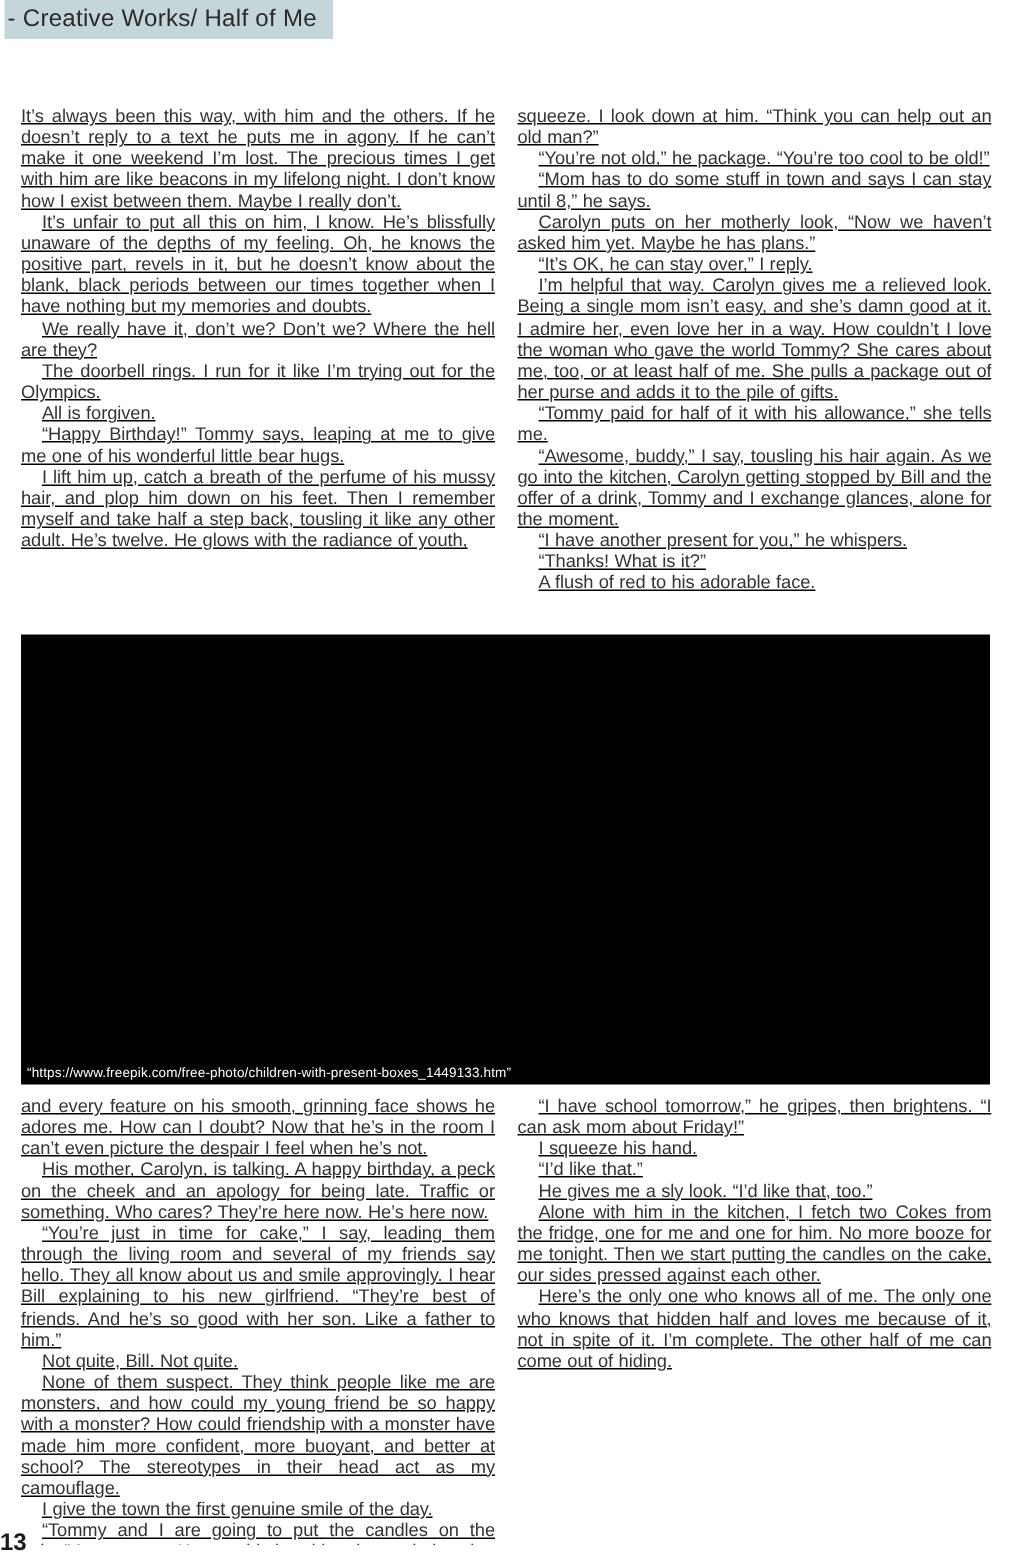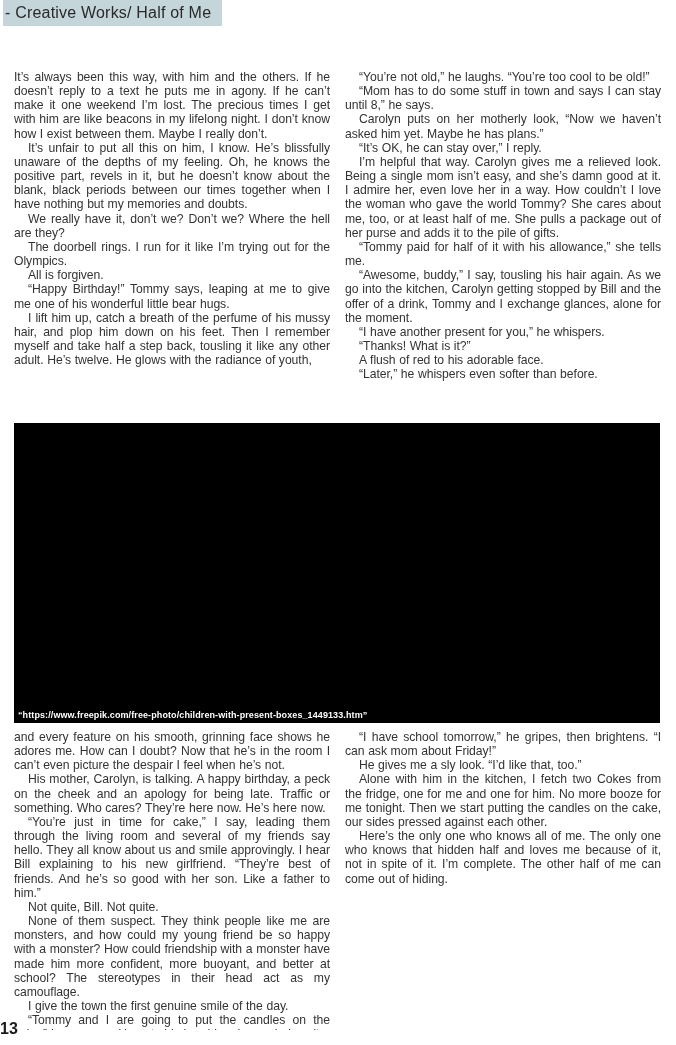--- a/index.html
+++ b/index.html
@@ -27,20 +27,21 @@
     letter-spacing: 0.2px;
     white-space: nowrap;
   }
   .text-section {
     position: absolute;
     left: 14px;
     width: 647px;
     display: flex;
     gap: 15px;
     overflow: hidden;
+    text-decoration: underline;
   }
   .top-section { top: 70px; height: 352px; }
   .bottom-section { top: 730px; height: 300px; }
   .col {
     width: 316px;
     flex: 0 0 316px;
   }
   .para {
     margin: 0;
     text-align: justify;
@@ -58,21 +59,21 @@
     width: 646px;
     height: 300px;
     background: #000000;
   }
   .photo-caption {
     position: absolute;
     left: 4px;
     bottom: 3px;
     color: #ffffff;
     font-size: 9px;
-    font-weight: bold;
+    font-weight: normal;
     letter-spacing: 0.1px;
     white-space: nowrap;
   }
   .page-number {
     position: absolute;
     left: 0;
     top: 1020px;
     width: 620px;
     font-size: 16px;
     font-weight: bold;
@@ -92,50 +93,52 @@
     <div class="col">
         <p class="para">It’s always been this way, with him and the others.  If he doesn’t reply to a text he puts me in agony.  If he can’t make it one weekend I’m lost.  The precious times I get with him are like beacons in my lifelong night.  I don’t know how I exist between them.  Maybe I really don’t.</p>
         <p class="para indent">It’s unfair to put all this on him, I know.  He’s blissfully unaware of the depths of my feeling.  Oh, he knows the positive part, revels in it, but he doesn’t know about the blank, black periods between our times together when I have nothing but my memories and doubts.</p>
         <p class="para indent">We really have it, don’t we?  Don’t we?  Where the hell are they?</p>
         <p class="para indent">The doorbell rings.  I run for it like I’m trying out for the Olympics.</p>
         <p class="para indent">All is forgiven.</p>
         <p class="para indent">“Happy Birthday!” Tommy says, leaping at me to give me one of his wonderful little bear hugs.</p>
         <p class="para indent">I lift him up, catch a breath of the perfume of his mussy hair, and plop him down on his feet.  Then I remember myself and take half a step back, tousling it like any other adult.  He’s twelve.  He glows with the radiance of youth,</p>
       </div>
     <div class="col">
-        <p class="para indent">“You’re not old,” he laughs.  “You’re too cool to be old!”</p>
+        <p class="para">squeeze.  I look down at him.  “Think you can help out an old man?”</p>
+        <p class="para indent">“You’re not old,” he package.  “You’re too cool to be old!”</p>
         <p class="para indent">“Mom has to do some stuff in town and says I can stay until 8,” he says.</p>
         <p class="para indent">Carolyn puts on her motherly look, “Now we haven’t asked him yet.  Maybe he has plans.”</p>
         <p class="para indent">“It’s OK, he can stay over,” I reply.</p>
         <p class="para indent">I’m helpful that way.  Carolyn gives me a relieved look.  Being a single mom isn’t easy, and she’s damn good at it.  I admire her, even love her in a way.  How couldn’t I love the woman who gave the world Tommy?  She cares about me, too, or at least half of me.  She pulls a package out of her purse and adds it to the pile of gifts.</p>
         <p class="para indent">“Tommy paid for half of it with his allowance,” she tells me.</p>
         <p class="para indent">“Awesome, buddy,” I say, tousling his hair again.  As we go into the kitchen, Carolyn getting stopped by Bill and the offer of a drink, Tommy and I exchange glances, alone for the moment.</p>
         <p class="para indent">“I have another present for you,” he whispers.</p>
         <p class="para indent">“Thanks!  What is it?”</p>
         <p class="para indent">A flush of red to his adorable face.</p>
-        <p class="para indent">“Later,” he whispers even softer than before.</p>
       </div>
   </div>
 
   <div class="photo">
     <div class="photo-caption">“https://www.freepik.com/free-photo/children-with-present-boxes_1449133.htm”</div>
   </div>
 
   <div class="text-section bottom-section">
     <div class="col">
         <p class="para">and every feature on his smooth, grinning face shows he adores me.  How can I doubt?  Now that he’s in the room I can’t even picture the despair I feel when he’s not.</p>
         <p class="para indent">His mother, Carolyn, is talking.  A happy birthday, a peck on the cheek and an apology for being late.  Traffic or something.  Who cares?  They’re here now.  He’s here now.</p>
         <p class="para indent">“You’re just in time for cake,” I say, leading them through the living room and several of my friends say hello.  They all know about us and smile approvingly.  I hear Bill explaining to his new girlfriend.  “They’re best of friends.  And he’s so good with her son.  Like a father to him.”</p>
         <p class="para indent">Not quite, Bill.  Not quite.</p>
         <p class="para indent">None of them suspect.  They think people like me are monsters, and how could my young friend be so happy with a monster?  How could friendship with a monster have made him more confident, more buoyant, and better at school?  The stereotypes in their head act as my camouflage.</p>
         <p class="para indent">I give the town the first genuine smile of the day.</p>
         <p class="para indent">“Tommy and I are going to put the candles on the cake,” I announce.  He puts his hand in mine and gives it a little</p>
       </div>
     <div class="col">
         <p class="para indent">“I have school tomorrow,” he gripes, then brightens.  “I can ask mom about Friday!”</p>
+        <p class="para indent">I squeeze his hand.</p>
+        <p class="para indent">“I’d like that.”</p>
         <p class="para indent">He gives me a sly look.  “I’d like that, too.”</p>
         <p class="para indent">Alone with him in the kitchen, I fetch two Cokes from the fridge, one for me and one for him.  No more booze for me tonight.  Then we start putting the candles on the cake, our sides pressed against each other.</p>
         <p class="para indent">Here’s the only one who knows all of me.  The only one who knows that hidden half and loves me because of it, not in spite of it.  I’m complete.  The other half of me can come out of hiding.</p>
       </div>
   </div>
 
   <div class="page-number">13</div>
 
 </div>
 

